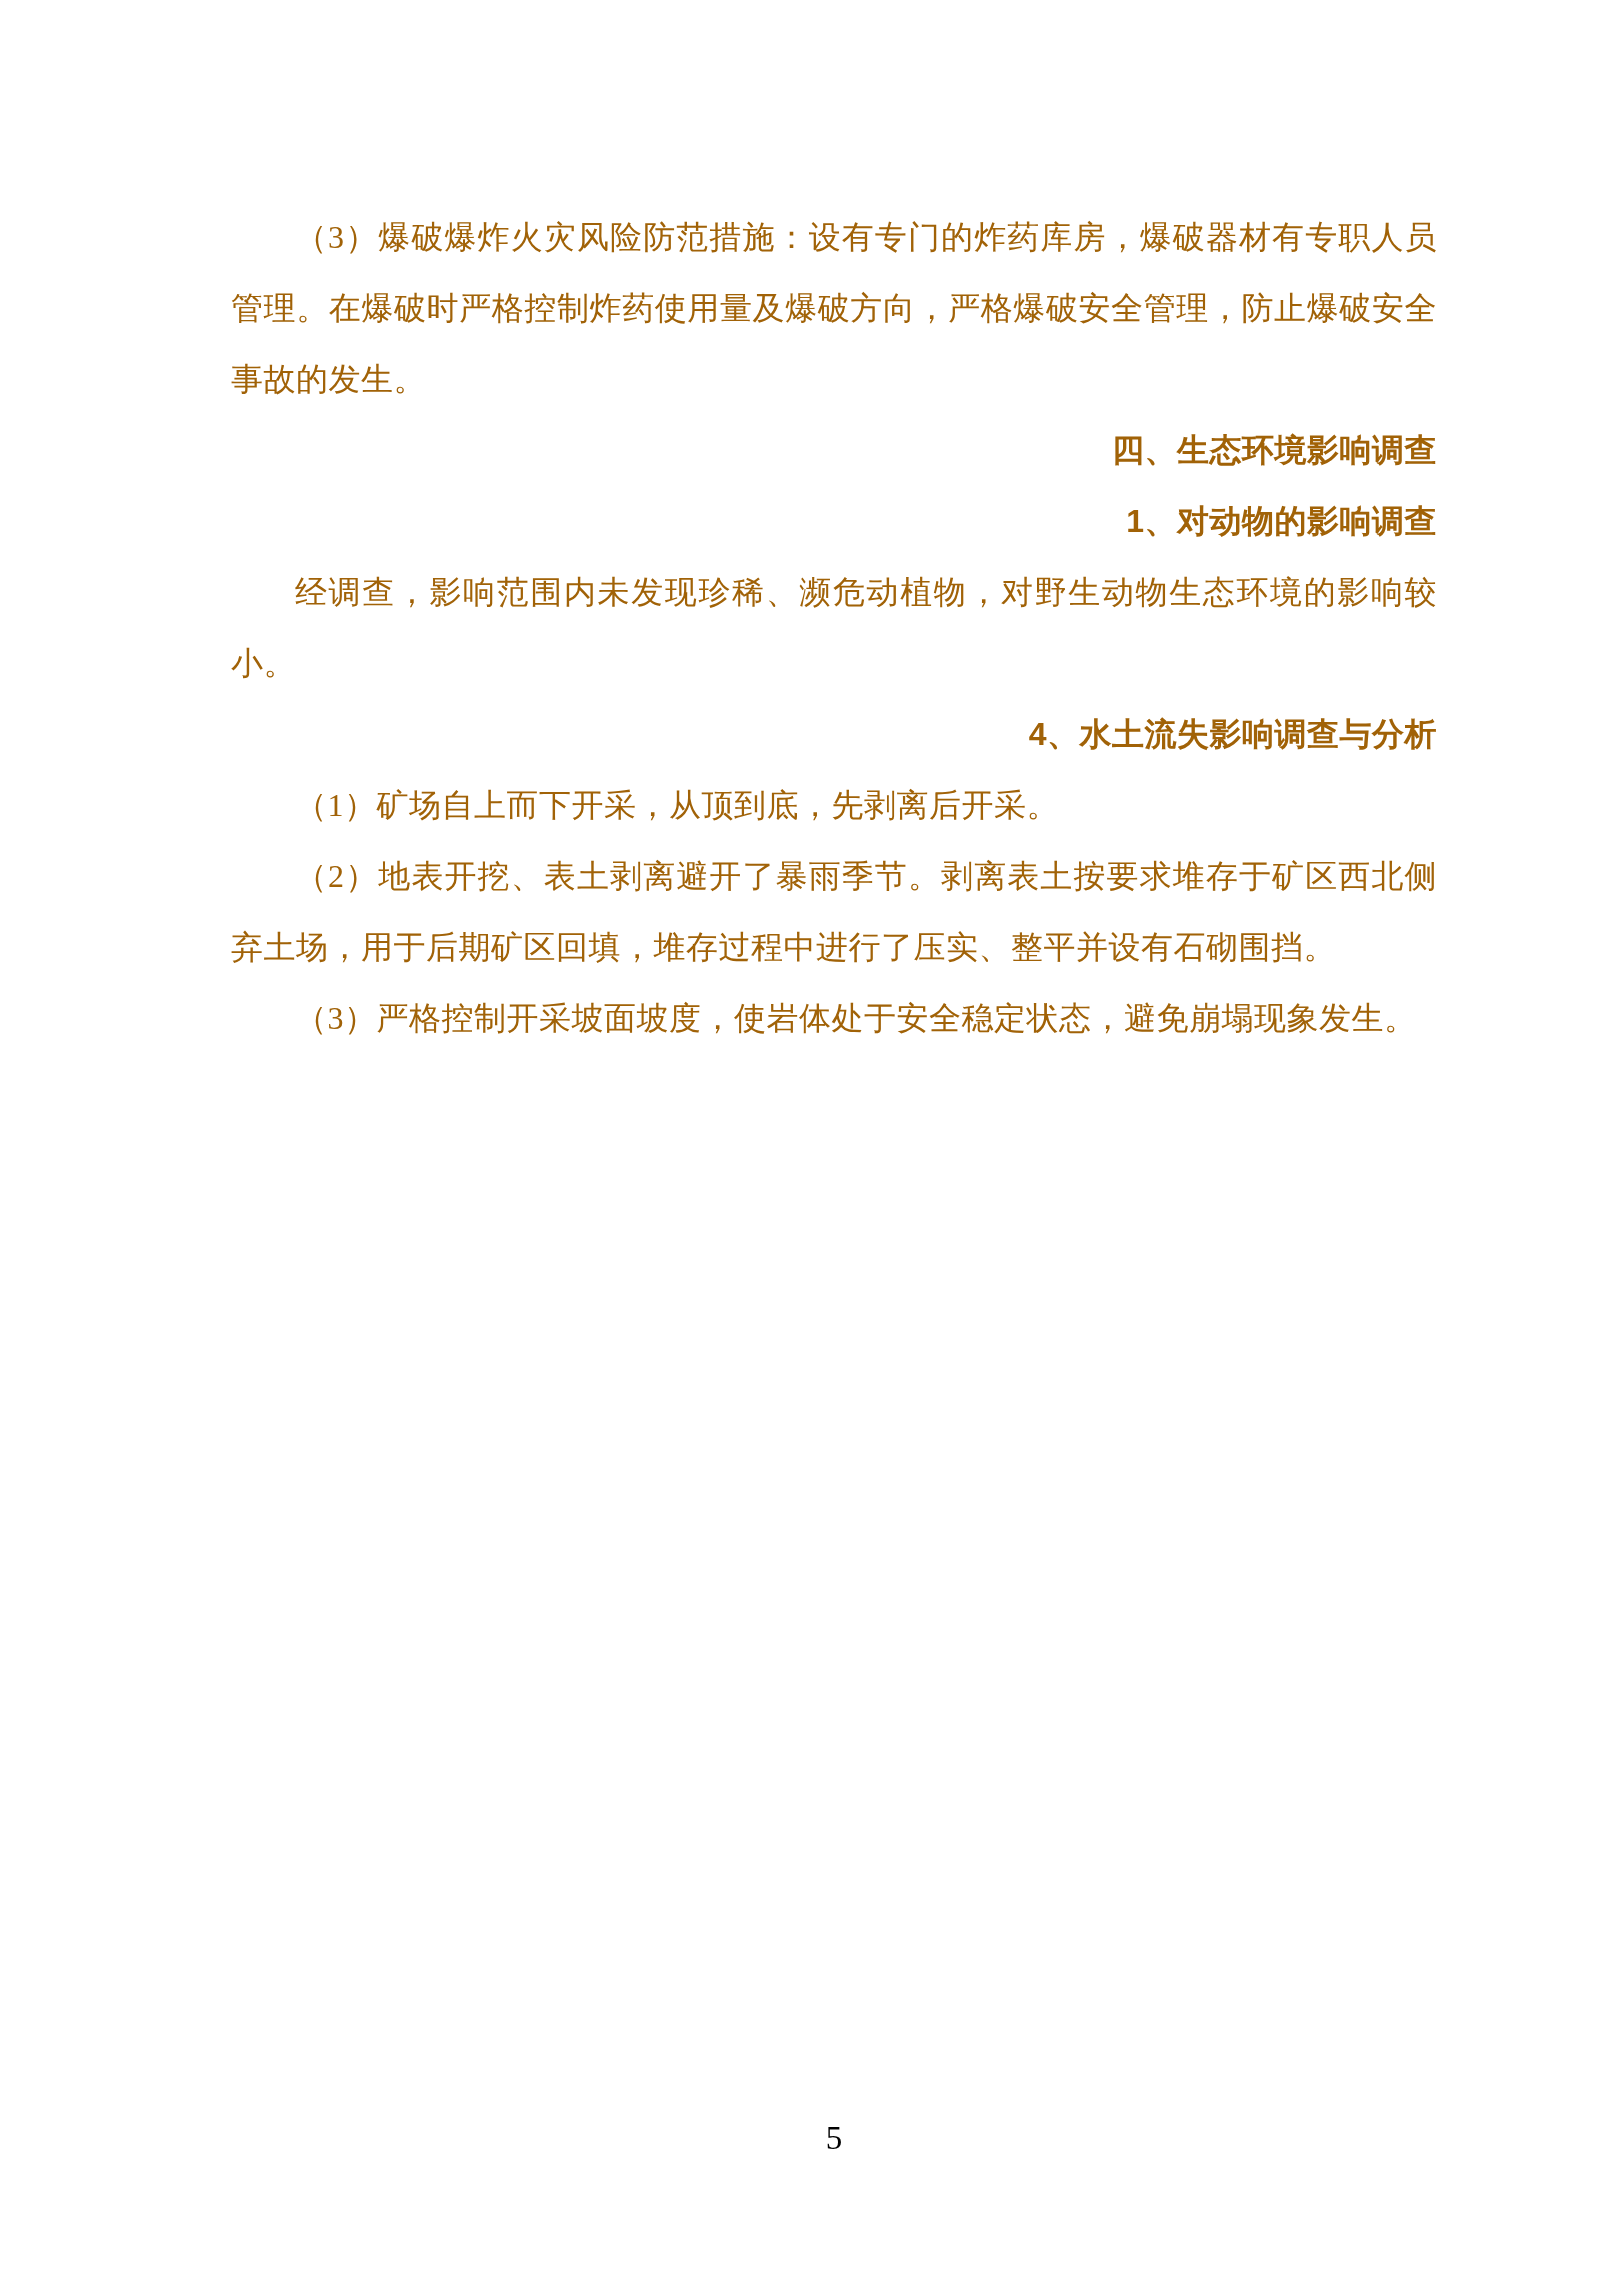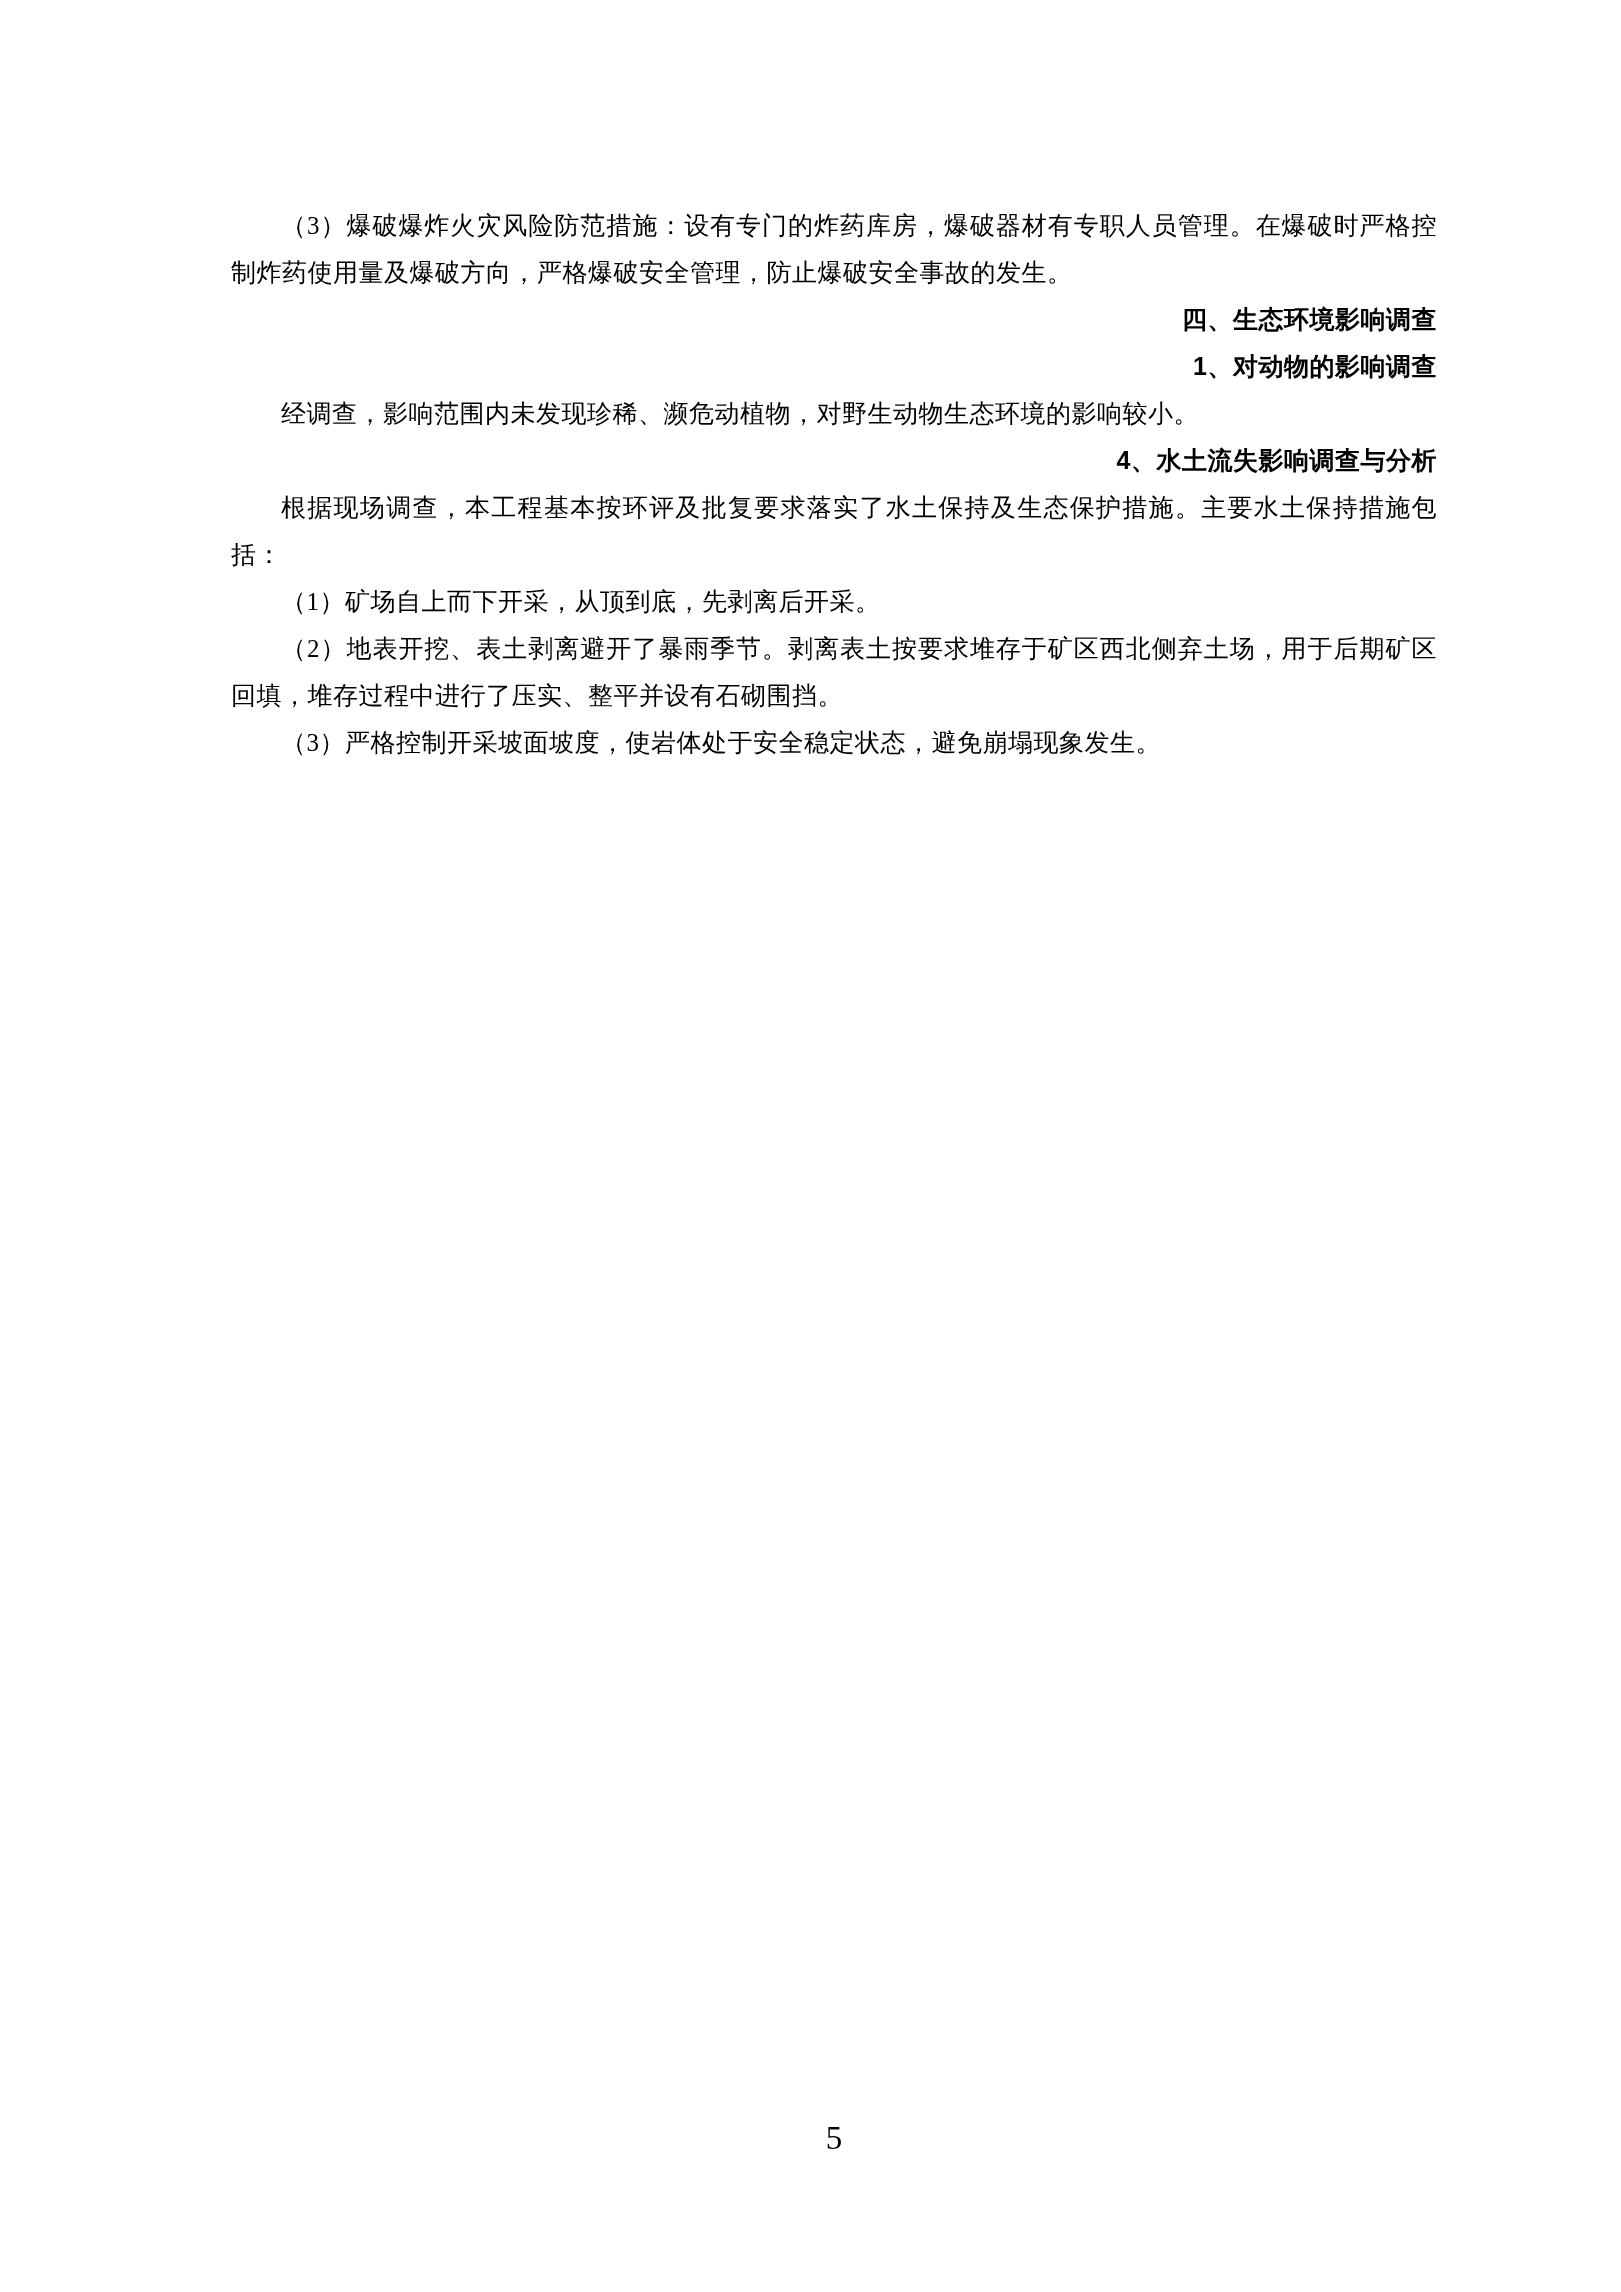--- a/index.html
+++ b/index.html
@@ -18,26 +18,26 @@
   }
   .content {
     position: absolute;
     left: 231px;
     top: 202px;
     width: 1206px;
   }
   .content p {
     margin: 0;
     padding: 0;
-    font-size: 25px;
-    line-height: 47px;
+    font-size: 32px;
+    line-height: 71px;
     text-indent: 2em;
     text-align: justify;
     letter-spacing: 0.5px;
-    color: #000000;
+    color: #a16207;
   }
   p.para {
     font-family: "Liberation Serif", "DejaVu Serif", serif;
     font-weight: normal;
   }
   p.heading {
     font-family: "Liberation Sans", "DejaVu Sans", sans-serif;
     font-weight: bold;
     text-align: right;
   }
@@ -56,20 +56,19 @@
 </head>
 <body>
 
 <div class="page">
   <div class="content">
     <p class="para">（3）爆破爆炸火灾风险防范措施：设有专门的炸药库房，爆破器材有专职人员管理。在爆破时严格控制炸药使用量及爆破方向，严格爆破安全管理，防止爆破安全事故的发生。</p>
     <p class="heading">四、生态环境影响调查</p>
     <p class="heading">1、对动物的影响调查</p>
     <p class="para">经调查，影响范围内未发现珍稀、濒危动植物，对野生动物生态环境的影响较小。</p>
     <p class="heading">4、水土流失影响调查与分析</p>
-    <p class="para">根据现场调查，本工程基本按环评及批复要求落实了水土保持及生态保护措施。主要水土保持措施包括：</p>
     <p class="para">（1）矿场自上而下开采，从顶到底，先剥离后开采。</p>
     <p class="para">（2）地表开挖、表土剥离避开了暴雨季节。剥离表土按要求堆存于矿区西北侧弃土场，用于后期矿区回填，堆存过程中进行了压实、整平并设有石砌围挡。</p>
     <p class="para">（3）严格控制开采坡面坡度，使岩体处于安全稳定状态，避免崩塌现象发生。</p>
   </div>
   <div class="page-number">5</div>
 </div>
 
 
 </body></html>

